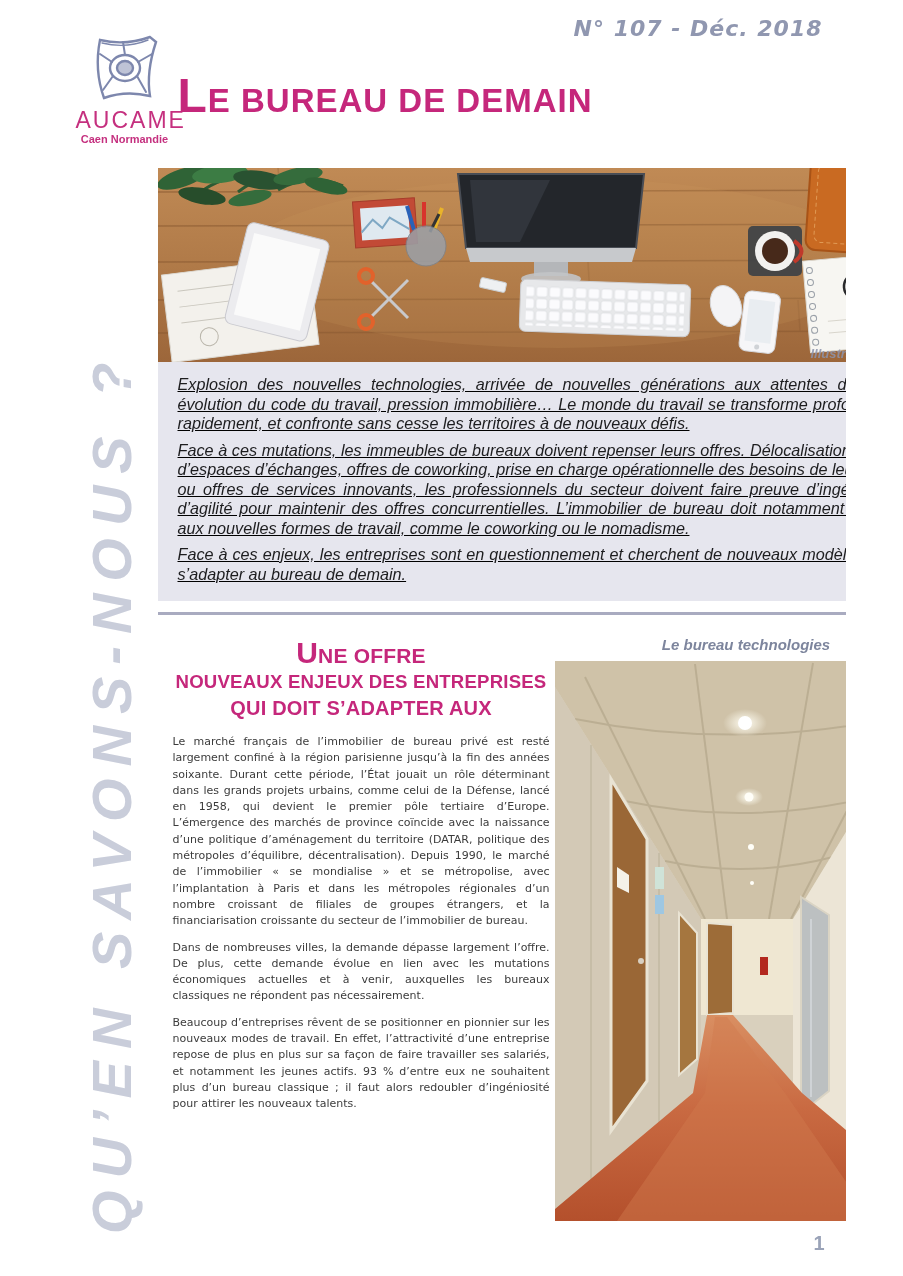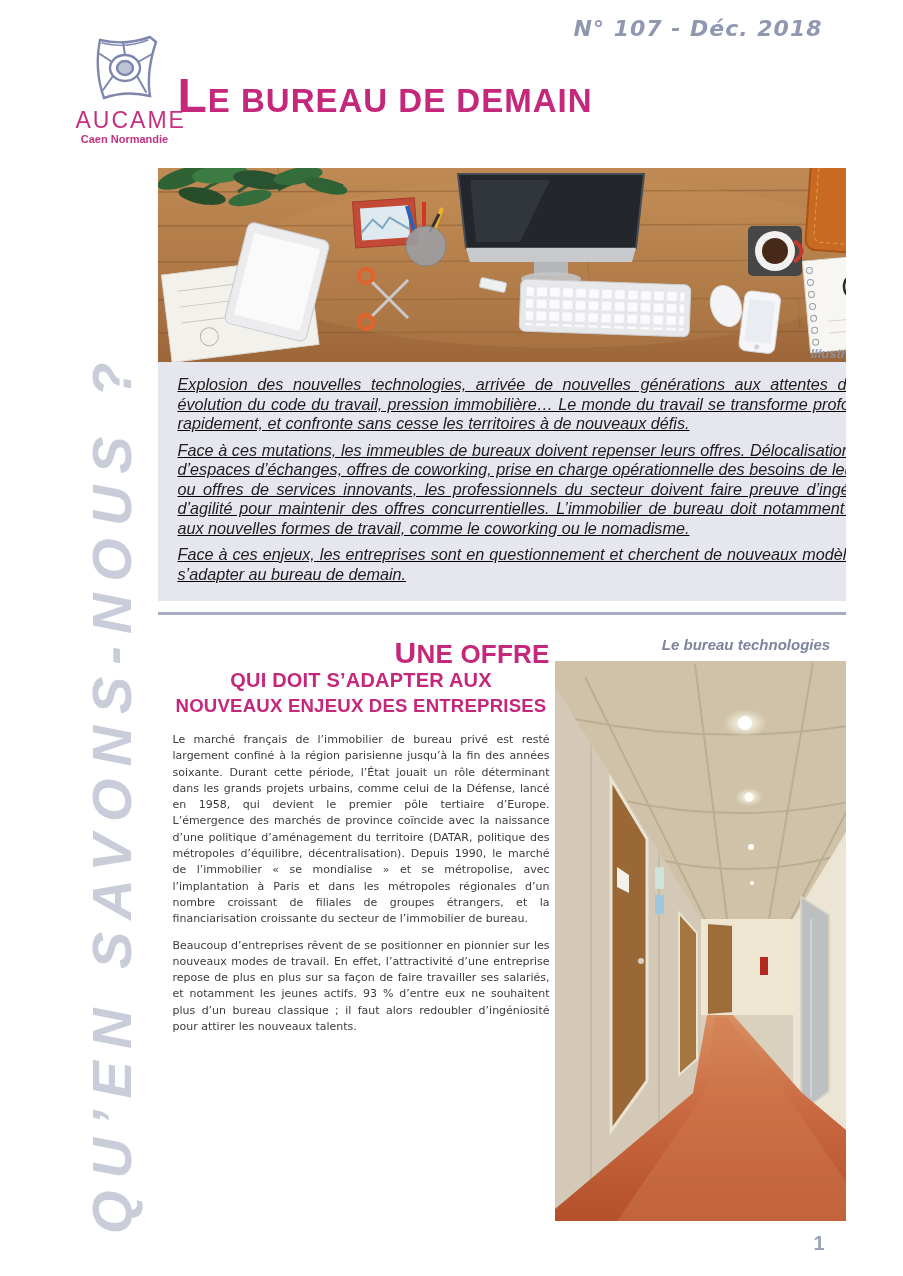--- a/index.html
+++ b/index.html
@@ -54,21 +54,21 @@
     line-height:19.5px; color:#1d1d1f; text-align:justify; margin-bottom:7px;
   }
   .divider { position:absolute; left:100px; top:612px; width:780px; height:3px; background:#a9abc0; }
   
   .left-col { position:absolute; left:115px; top:640px; width:377px; }
   .heading { text-align:center; margin-bottom:13px; }
   .heading-line {
     display:block; color:#c5277b; font-weight:700; text-transform:uppercase;
     line-height:26px; white-space:nowrap; letter-spacing:0.2px;
   }
-  .hl1 { font-size:26px;text-align:right; }
+  .hl1 { font-size:21px; }
   .hl1::first-letter { font-size:30px; }
   .hl2 { font-size:20px; }
   .hl3 { font-size:18.6px; }
   .left-col .body-p {
     font-family:"DejaVu Sans", sans-serif; font-size:11px; line-height:16.3px;
     color:#3b3b3b; text-align:justify; margin-bottom:10px;
   }
   
   .caption {
     position:absolute; left:497px; top:636px; width:383px; text-align:center;
@@ -243,24 +243,25 @@
     <p>Explosion des nouvelles technologies, arrivée de nouvelles générations aux attentes différentes, évolution du code du travail, pression immobilière… Le monde du travail se transforme profondément, rapidement, et confronte sans cesse les territoires à de nouveaux défis.</p>
     <p>Face à ces mutations, les immeubles de bureaux doivent repenser leurs offres. Délocalisation, création d’espaces d’échanges, offres de coworking, prise en charge opérationnelle des besoins de leurs clients ou offres de services innovants, les professionnels du secteur doivent faire preuve d’ingéniosité et d’agilité pour maintenir des offres concurrentielles. L’immobilier de bureau doit notamment s’adapter aux nouvelles formes de travail, comme le coworking ou le nomadisme.</p>
     <p>Face à ces enjeux, les entreprises sont en questionnement et cherchent de nouveaux modèles afin de s’adapter au bureau de demain.</p>
   </div>
 
   <div class="divider"></div>
 
   <div class="left-col">
     <div class="heading">
       <span class="heading-line hl1">Une offre</span>
+      <span class="heading-line hl3">nouveaux enjeux des entreprises</span>
       <span class="heading-line hl2">qui doit s’adapter aux</span>
-      <span class="heading-line hl3">nouveaux enjeux des entreprises</span>
     </div>
     <p class="body-p">Le marché français de l’immobilier de bureau privé est resté largement confiné à la région parisienne jusqu’à la fin des années soixante. Durant cette période, l’État jouait un rôle déterminant dans les grands projets urbains, comme celui de la Défense, lancé en 1958, qui devient le premier pôle tertiaire d’Europe. L’émergence des marchés de province coïncide avec la naissance d’une politique d’aménagement du territoire (DATAR, politique des métropoles d’équilibre, décentralisation). Depuis 1990, le marché de l’immobilier « se mondialise » et se métropolise, avec l’implantation à Paris et dans les métropoles régionales d’un nombre croissant de filiales de groupes étrangers, et la financiarisation croissante du secteur de l’immobilier de bureau.</p>
+    <p class="body-p">Dans de nombreuses villes, la demande dépasse largement l’offre. De plus, cette demande évolue en lien avec les mutations économiques actuelles et à venir, auxquelles les bureaux classiques ne répondent pas nécessairement.</p>
     <p class="body-p">Beaucoup d’entreprises rêvent de se positionner en pionnier sur les nouveaux modes de travail. En effet, l’attractivité d’une entreprise repose de plus en plus sur sa façon de faire travailler ses salariés, et notamment les jeunes actifs. 93 % d’entre eux ne souhaitent plus d’un bureau classique ; il faut alors redoubler d’ingéniosité pour attirer les nouveaux talents.</p>
   </div>
 
   <div class="caption">Le bureau technologies</div>
   <div class="corridor">
     <svg viewBox="0 0 383 560" preserveAspectRatio="none">
       <defs>
         <linearGradient id="carpet" x1="0" y1="1" x2="0" y2="0">
           <stop offset="0" stop-color="#b4502c"></stop>
           <stop offset="0.55" stop-color="#c96a42"></stop>

